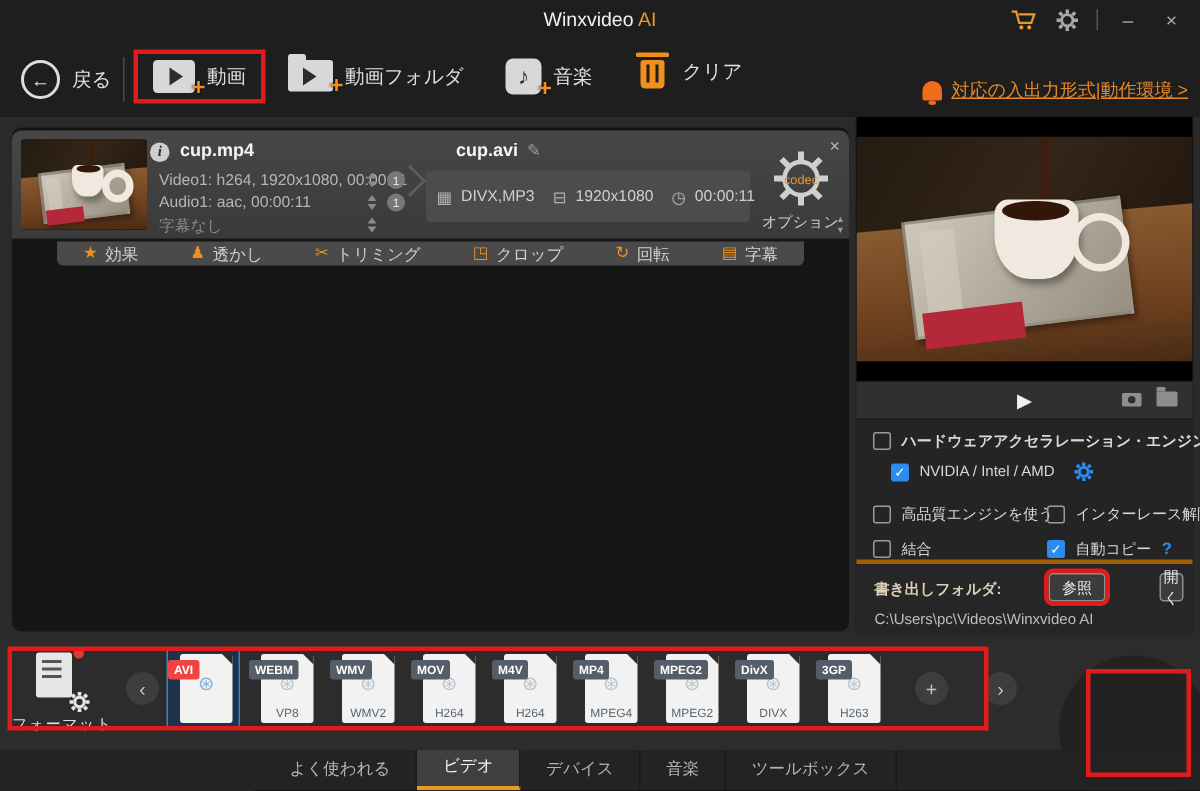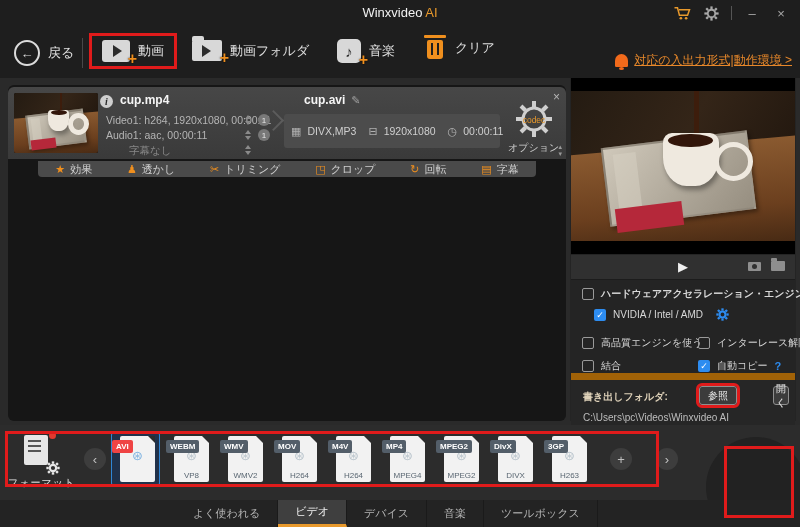--- a/index.html
+++ b/index.html
@@ -71,21 +71,21 @@
   .cam-ic{position:absolute;right:34px;top:7px;width:13px;height:9px;background:#8e8e8e;border-radius:1px;}
   .cam-ic:after{content:"";position:absolute;left:4px;top:2px;width:5px;height:5px;border-radius:50%;background:#303030;}
   .fold-ic{position:absolute;right:10px;top:6px;width:14px;height:10px;background:#8e8e8e;border-radius:1px;}
   .fold-ic:before{content:"";position:absolute;left:0;top:-3px;width:6px;height:3px;background:#8e8e8e;border-radius:1px 1px 0 0;}
 
   .set-row{position:absolute;display:flex;align-items:center;gap:7px;font-size:10px;color:#d8d8d8;white-space:nowrap;}
   .cb{width:12px;height:12px;border:1px solid #9a9a9a;border-radius:2px;background:transparent;box-sizing:border-box;flex:0 0 auto;}
   .cb.checked{border:none;background:#2d8cf0;color:#fff;font-size:9px;line-height:12px;text-align:center;font-weight:bold;}
   .q-mark{color:#2d8cf0;font-weight:bold;font-size:11px;}
 
-  .export-sec{position:absolute;left:1px;top:295px;width:224px;height:48px;border-top:7px solid #a16207;background:#262626;}
+  .export-sec{position:absolute;left:1px;top:295px;width:224px;height:48px;border-top:3px solid #a16207;background:#262626;}
   .exp-label{position:absolute;left:12px;top:10px;font-size:10px;font-weight:bold;color:#ddd0b8;}
   .exp-path{position:absolute;left:12px;top:32px;font-size:10px;color:#bdbdbd;}
   .exp-btn{position:absolute;top:6px;height:19px;background:#3c3c3c;border:1px solid #8f8f8f;border-radius:3px;color:#ececec;
            font-size:10px;display:flex;align-items:center;justify-content:center;padding:0 7px;box-sizing:border-box;cursor:default;}
 
   
   .format-bar{position:absolute;left:0;top:425px;width:800px;height:75px;background:#2c2c2c;}
   .run-bump{position:absolute;left:706px;top:12px;width:100px;height:100px;border-radius:50%;background:#222;}
   .fmt-tool{position:absolute;left:24px;top:10px;width:34px;height:38px;}
   .doc-shape{position:absolute;left:0;top:0;width:24px;height:30px;background:#e6e6e6;border-radius:2px;}
@@ -226,21 +226,21 @@
       <div class="src-name">cup.mp4</div>
 
       <div class="meta" style="top:27px;">Video1: h264, 1920x1080, 00:00:11</div>
       <span class="updown" style="top:28px;"></span>
       <span class="cnt-badge" style="top:27px;">1</span>
 
       <div class="meta" style="top:42px;">Audio1: aac, 00:00:11</div>
       <span class="updown" style="top:43px;"></span>
       <span class="cnt-badge" style="top:42px;">1</span>
 
-      <div class="meta dim" style="top:57px;margin-left:23px;">字幕なし</div>
+      <div class="meta dim" style="top:57px;">字幕なし</div>
       <span class="updown" style="top:58px;"></span>
 
       <span class="arrow-sep"></span>
 
       <div class="out-name">
         <span>cup.avi</span>
         <span class="pencil">✎</span>
       </div>
 
       <div class="out-box">

